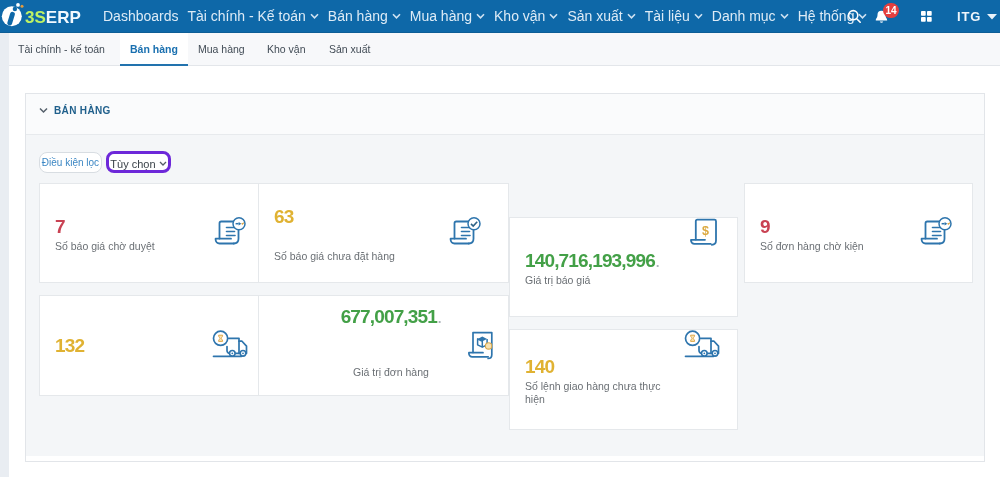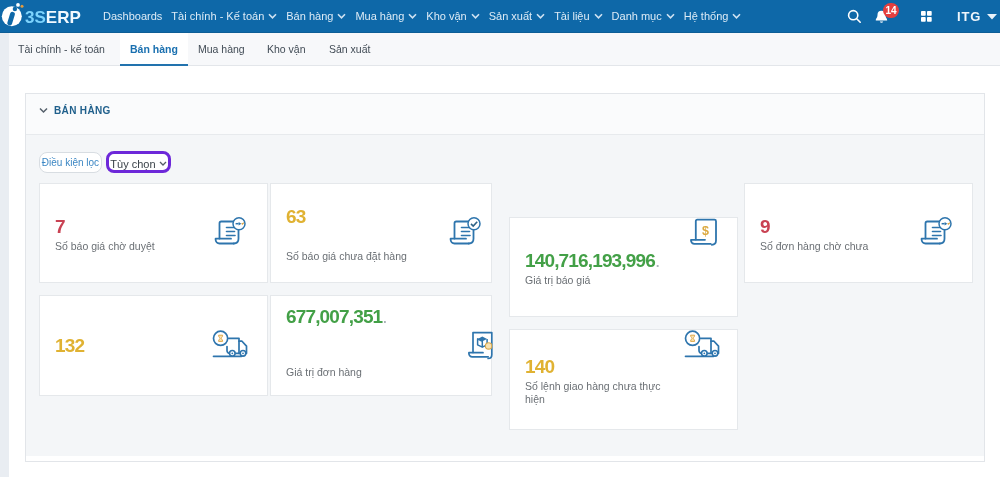--- a/index.html
+++ b/index.html
@@ -2,22 +2,22 @@
 <html><head><meta charset="utf-8">
 <style>
 *{margin:0;padding:0;box-sizing:border-box;}
 html,body{width:1000px;height:481px;overflow:hidden;}
 body{font-family:"Liberation Sans",sans-serif;background:#fff;position:relative;}
 .abs{position:absolute;}
 
 
 #nav{position:absolute;left:0;top:0;width:1000px;height:33px;background:#0e68a8;border-bottom:1px solid #0d5e96;}
 #logo-text{position:absolute;left:25px;top:8px;font-weight:700;font-size:17px;letter-spacing:0;color:#f2f9ff;}
-#logo-text .gold{color:#7dd3fc;}
-#menu{position:absolute;left:103px;top:0;height:32px;display:flex;align-items:center;font-size:11px;color:#ddebf6;justify-content:space-between;}
+#logo-text .gold{color:#bef264;}
+#menu{position:absolute;left:103px;top:0;height:32px;display:flex;align-items:center;font-size:14px;color:#ddebf6;justify-content:space-between;}
 #menu .mi{display:flex;align-items:center;margin-right:9px;white-space:nowrap;}
 #menu .mi svg{margin-left:4px;}
 #bell-badge{position:absolute;left:883px;top:3px;width:16px;height:15px;background:#e43f3f;border-radius:8px;color:#fff;font-size:10px;font-weight:700;text-align:center;line-height:15px;}
 #itg{position:absolute;left:957px;top:9px;font-size:13px;font-weight:700;color:#eef6fc;letter-spacing:.8px;}
 
 
 #tabs{position:absolute;left:0;top:33px;width:1000px;height:33px;background:#f7f8fa;border-bottom:1px solid #e3e6ea;}
 .tab{position:absolute;top:0;height:33px;line-height:32px;font-size:10.5px;color:#414b55;padding:0 10px;white-space:nowrap;}
 .tab.active{background:#fff;color:#1a70b0;font-weight:700;font-size:10.5px;border-bottom:2px solid #2273ae;}
 
@@ -31,21 +31,21 @@
 #panel-body{position:absolute;left:0;top:41px;width:958px;height:321px;background:#f4f6f8;}
 .btn{position:absolute;background:#fff;border-radius:8px;text-align:center;}
 #btn1{left:13px;top:17px;width:63px;height:21px;line-height:19px;border:1px solid #d8dde2;font-size:10px;color:#3c87c4;}
 #btn2{left:80px;top:16px;width:65px;height:22px;line-height:20px;border:3px solid #6d28d9;font-size:11px;color:#3a4249;}
 
 
 .card{position:absolute;background:#fff;border:1px solid #e5e8eb;display:flex;flex-direction:column;justify-content:center;padding-left:15px;}
 .r1{top:48px;height:100px;}
 .r2{top:160px;height:101px;}
 .c1{left:13px;width:229px;}
-.c2{left:244px;width:222px;gap:20px;}
+.c2{left:232px;width:251px;gap:20px;}
 .c3{left:483px;width:229px;margin-top:34px;}
 .c4{left:718px;width:229px;}
 .num{font-size:19px;line-height:26px;font-weight:700;letter-spacing:-.85px;}
 .num .dot{color:#aab2b8;font-weight:400;}
 .red{color:#c94253;}
 .gold{color:#e0b232;}
 .green{color:#43a047;}
 .lbl{font-size:10.5px;line-height:12.5px;color:#6a6f74;}
 .icon{position:absolute;}
 </style></head>
@@ -138,27 +138,27 @@
     <div class="card r1 c2">
       <div class="num gold">63</div>
       <div class="lbl">Số báo giá chưa đặt hàng</div>
     </div>
     <div class="card r1 c3">
       <div class="num green">140,716,193,996<span class="dot">.</span></div>
       <div class="lbl">Giá trị báo giá</div>
     </div>
     <div class="card r1 c4">
       <div class="num red">9</div>
-      <div class="lbl">Số đơn hàng chờ chưa</div>
+      <div class="lbl">Số đơn hàng chờ kiện</div>
     </div>
 
     <div class="card r2 c1">
       <div class="num gold">132</div>
     </div>
-    <div class="card r2 c2" style="padding-bottom:9px;">
+    <div class="card r2 c2" style="padding-bottom:9px;text-align:center;">
       <div class="num green">677,007,351<span class="dot">.</span></div>
       <div class="lbl" style="margin-top:16px;">Giá trị đơn hàng</div>
     </div>
     <div class="card r2 c3">
       <div class="num gold">140</div>
       <div class="lbl" style="width:150px;">Số lệnh giao hàng chưa thực hiện</div>
     </div>
 
     <svg class="icon" style="left:188px;top:81px;" width="34" height="33" viewBox="0 0 34 33">
       <g fill="none" stroke="#2e75ad" stroke-width="1.8" stroke-linecap="round" stroke-linejoin="round">

